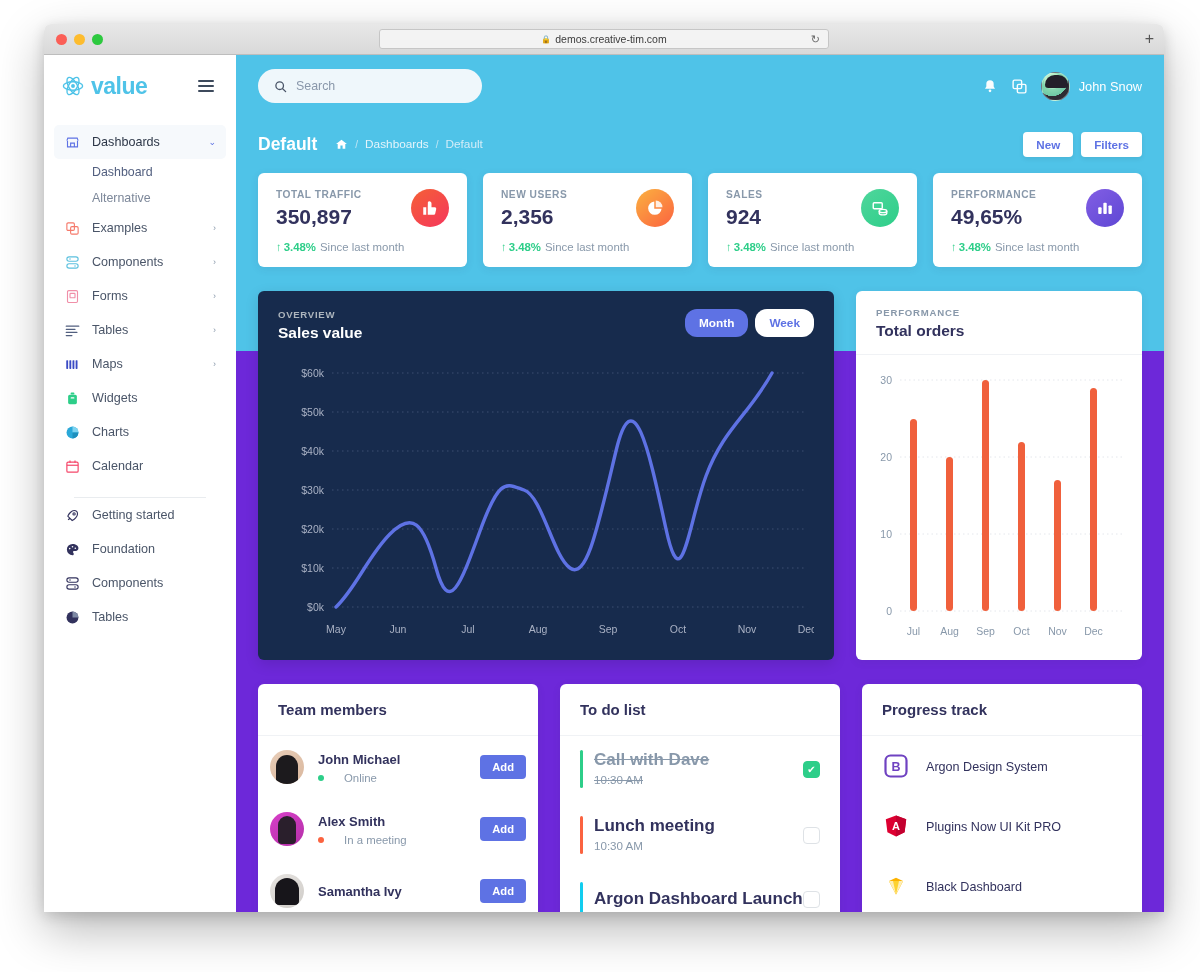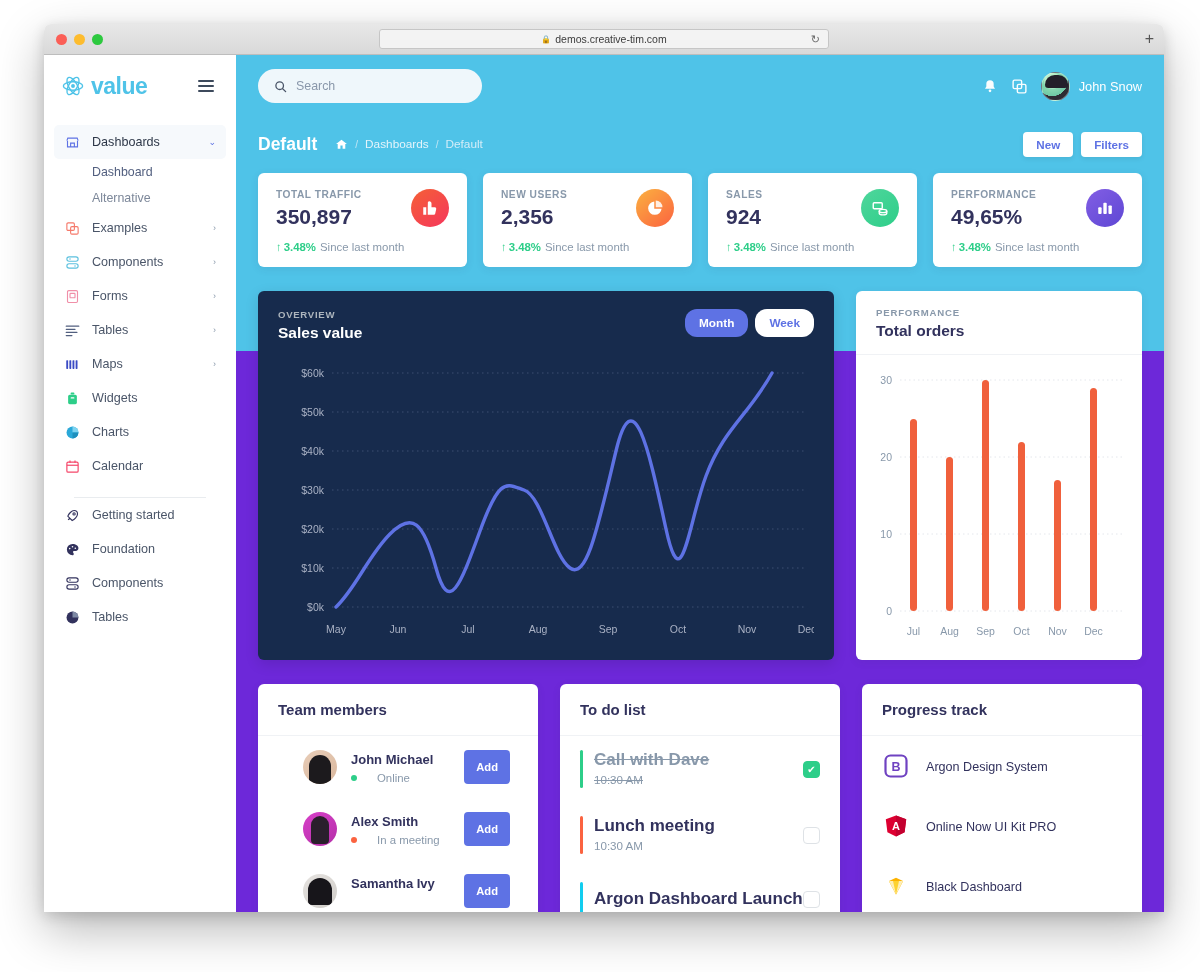--- a/index.html
+++ b/index.html
@@ -144,21 +144,21 @@
     overflow:hidden;
   }
   .cl-head { padding:16px 20px 14px 20px; border-bottom:1px solid #f0f2f5; }
   .cl-eyebrow { font-size:9.6px; font-weight:600; letter-spacing:.8px; color:#8898aa; }
   .cl-title { font-size:15.5px; font-weight:600; color:#32325d; margin-top:4px; }
 
   
   .bottom { position:relative; display:flex; gap:22px; padding: 24px 22px 0 22px; }
   .bcard { flex:1; background:#fff; border-radius:6px; box-shadow:0 2px 8px rgba(50,50,93,.09); overflow:hidden; }
   .bhead { padding: 17px 20px; border-bottom:1px solid #f0f2f5; font-size:15px; font-weight:600; color:#32325d; }
-  .brow { display:flex; padding: 14px 28px; margin-left: 17px; }
+  .brow { display:flex; align-items:center; padding: 14px 12px; }
 
   .avatar {
     width:34px; height:34px; border-radius:50%; flex-shrink:0; overflow:hidden; position:relative;
   }
   .av1 { background: linear-gradient(145deg,#e8cdb8,#d9b79d); }
   .av1::after{content:"";position:absolute;left:6px;top:5px;width:22px;height:29px;background:#1c1a1d;border-radius:11px 11px 3px 3px;}
   .av2 { background: linear-gradient(145deg,#d840c9,#b42fa8); }
   .av2::after{content:"";position:absolute;left:8px;top:4px;width:18px;height:28px;background:#2a1f2c;border-radius:9px 9px 4px 4px;}
   .av3 { background: linear-gradient(145deg,#e6e3e0,#cfccc8); }
   .av3::after{content:"";position:absolute;left:5px;top:4px;width:24px;height:27px;background:#17151a;border-radius:12px 12px 4px 4px;}
@@ -694,21 +694,21 @@
             </div>
             <div class="prow">
               <span class="plogo">
                 <svg width="24" height="24" viewBox="0 0 24 24">
                   <path d="M12 1.5L1.8 5.2 3.4 18.3 12 22.5l8.6-4.2L22.2 5.2z" fill="#dd0031"></path>
                   <path d="M12 1.5v21l8.6-4.2L22.2 5.2z" fill="#c3002f"></path>
                   <text x="12" y="16" font-family="Liberation Sans, sans-serif" font-size="11" font-weight="700" fill="#fff" text-anchor="middle">A</text>
                 </svg>
               </span>
               <span class="pbody">
-                <span class="pname">Online Now UI Kit PRO</span>
+                <span class="pname">Plugins Now UI Kit PRO</span>
                 <span class="ptrack"><i class="pfill" style="width:100%;background:#2dce89"></i></span>
               </span>
             </div>
             <div class="prow">
               <span class="plogo">
                 <svg width="24" height="24" viewBox="0 0 24 24">
                   <path d="M5 7l7-3.2L19 7l-7 13.5z" fill="#fdb300"></path>
                   <path d="M5 7h14l-7 13.5z" fill="#fdd231"></path>
                   <path d="M5 7l7 13.5L9 7z" fill="#feeeb7"></path>
                   <path d="M19 7l-7 13.5L15 7z" fill="#feeeb7"></path>

